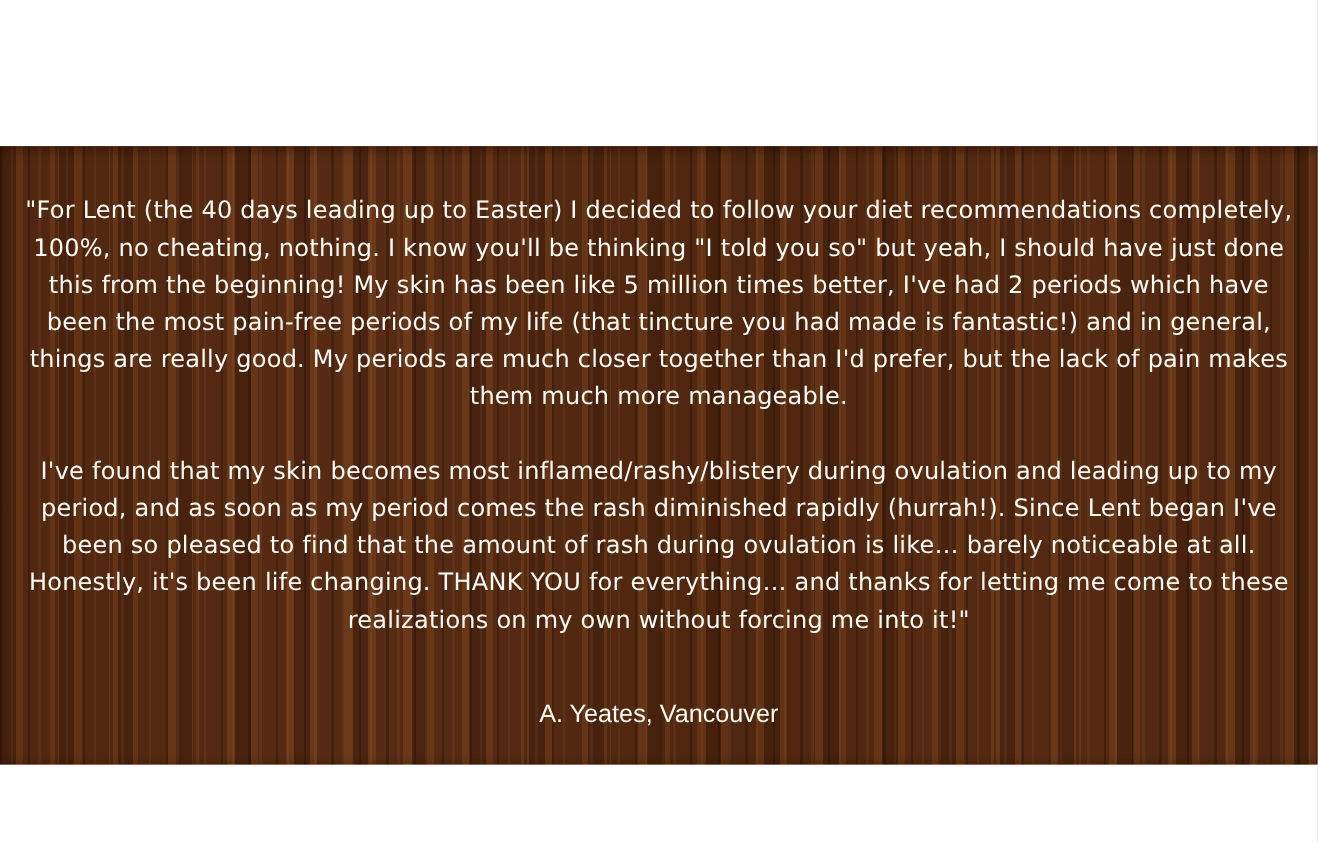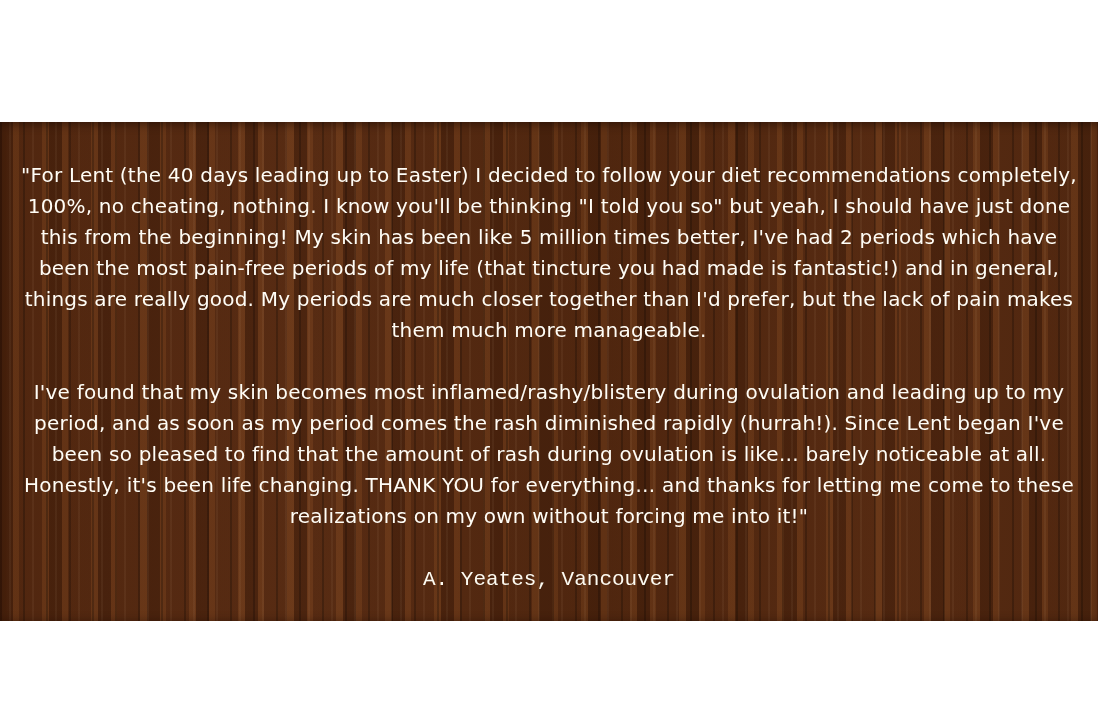--- a/index.html
+++ b/index.html
@@ -43,24 +43,24 @@
   }
   .testimonial-paragraph {
     font-family: "DejaVu Sans", sans-serif;
     font-size: 20px;
     line-height: 31px;
     max-width: 1066px;
     margin: 0 auto 31px auto;
     letter-spacing: 0.2px;
   }
   .testimonial-attribution {
-    font-family: Liberation Mono, monospace;
+    font-family: Liberation Sans, sans-serif;
     font-size: 21px;
     line-height: 30px;
-    margin-top: 33px;
+    margin-top: 49px;
     color: #fdfbf2;
   }
 </style>
 </head>
 <body>
 
 <div class="page">
   <section class="testimonial-panel">
     <p class="testimonial-paragraph">"For Lent (the 40 days leading up to Easter) I decided to follow your diet recommendations completely, 100%, no cheating, nothing. I know you'll be thinking "I told you so" but yeah, I should have just done this from the beginning! My skin has been like 5 million times better, I've had 2 periods which have been the most pain-free periods of my life (that tincture you had made is fantastic!) and in general, things are really good. My periods are much closer together than I'd prefer, but the lack of pain makes them much more manageable.</p>
     <p class="testimonial-paragraph">I've found that my skin becomes most inflamed/rashy/blistery during ovulation and leading up to my period, and as soon as my period comes the rash diminished rapidly (hurrah!). Since Lent began I've been so pleased to find that the amount of rash during ovulation is like… barely noticeable at all. Honestly, it's been life changing. THANK YOU for everything… and thanks for letting me come to these realizations on my own without forcing me into it!"</p>

